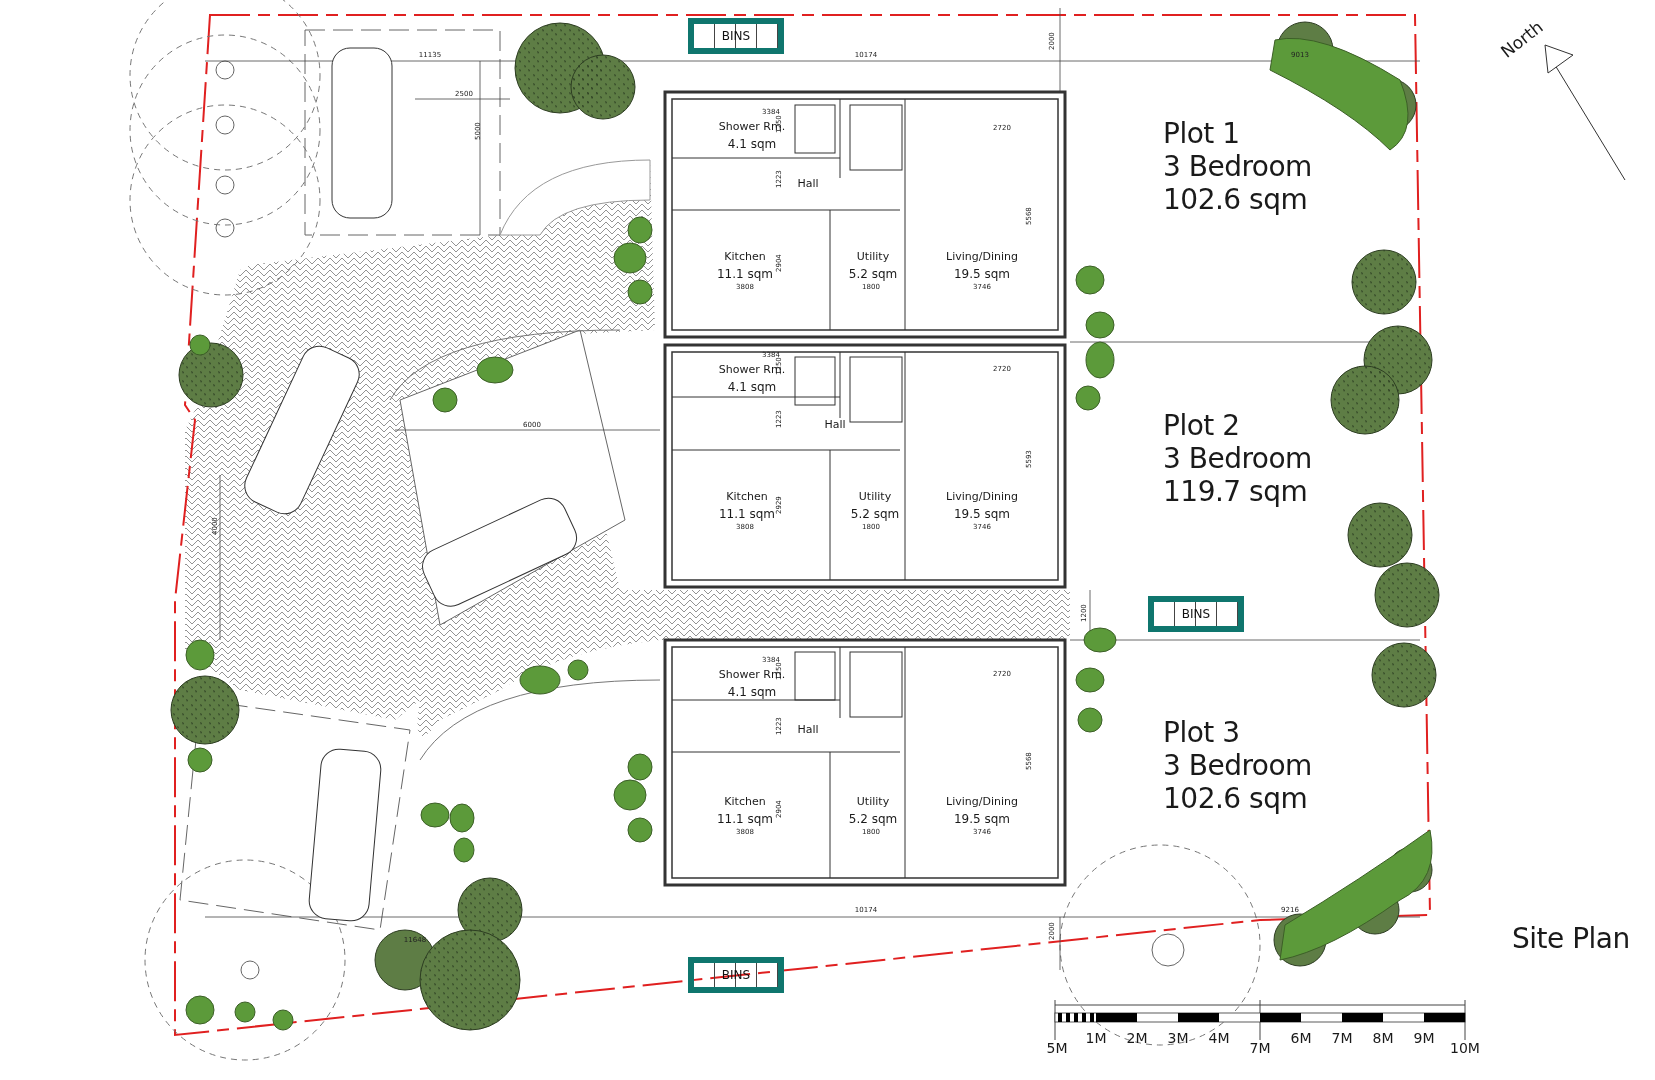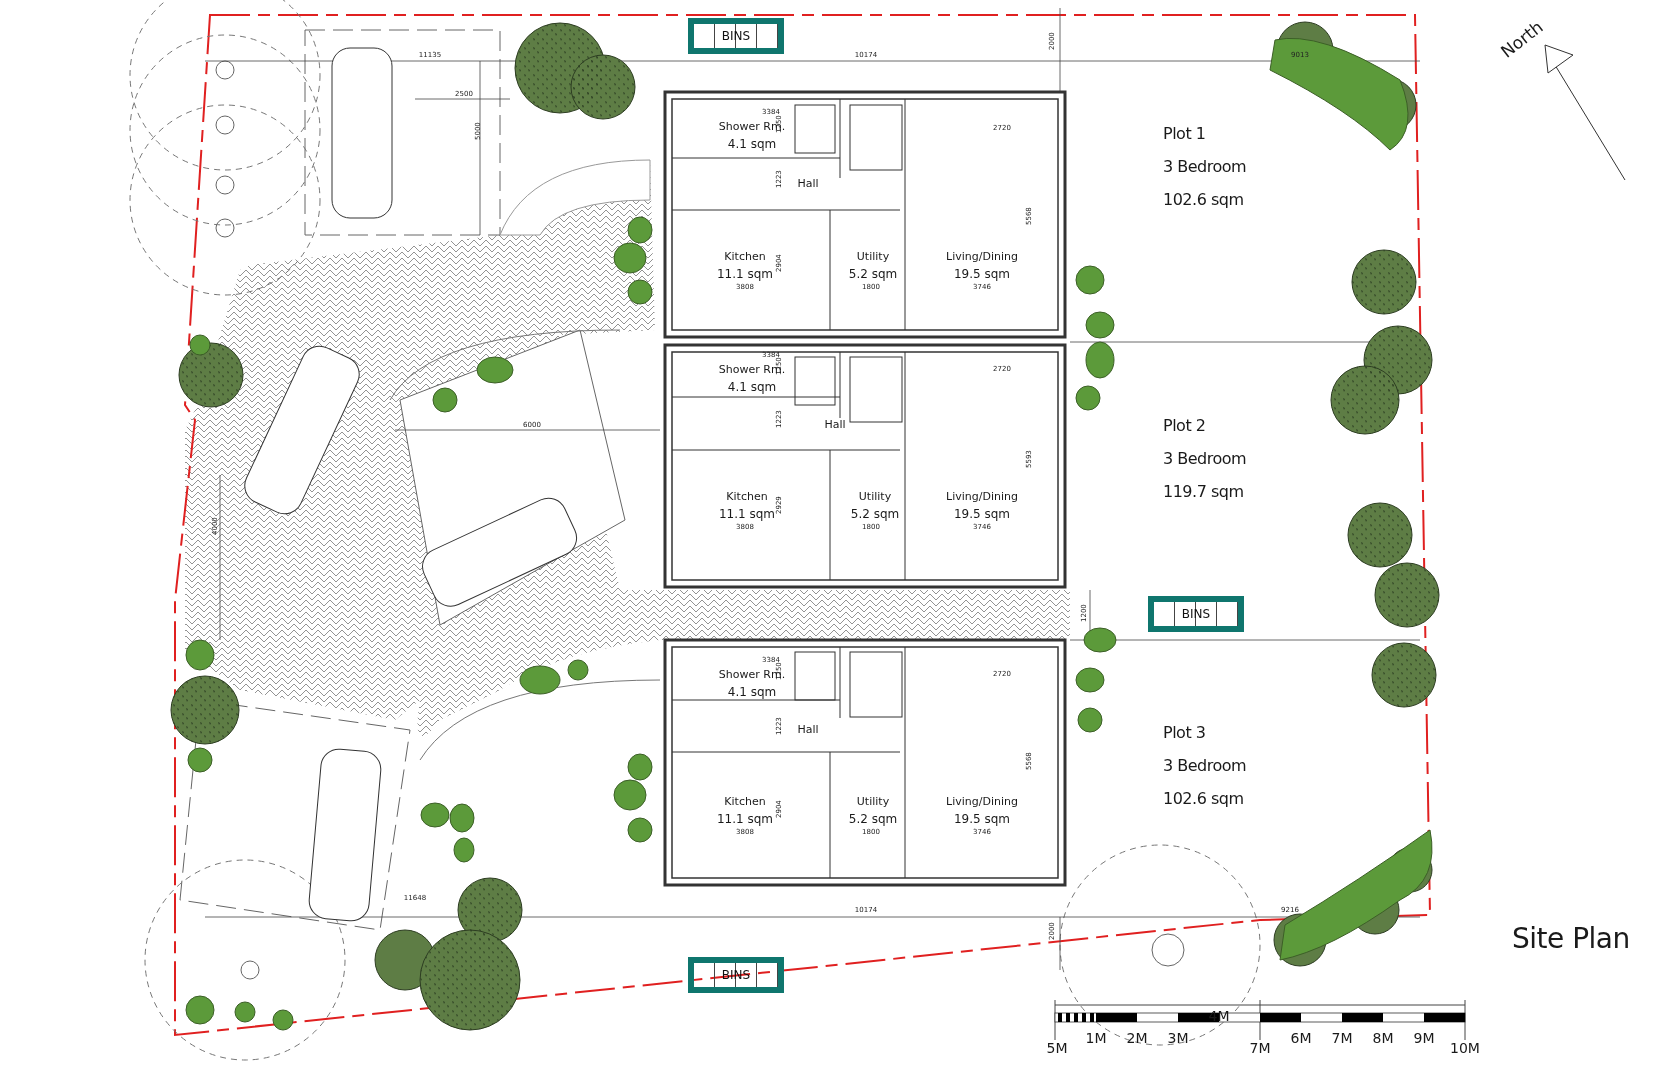--- a/index.html
+++ b/index.html
@@ -1,19 +1,19 @@
 <!DOCTYPE html>
 <html><head>
 <meta charset="utf-8">
 <style>
   html, body { margin: 0; padding: 0; background: #ffffff; }
   body { width: 1655px; height: 1080px; position: relative; overflow: hidden; font-family: "Liberation Sans", sans-serif; }
   svg#plan { position: absolute; left: 0; top: 0; }
   .lbl { position: absolute; font-family: "DejaVu Sans", sans-serif; color: #1a1a1a; white-space: nowrap; }
-  .plot-lbl { font-size: 16px; line-height: 33px; font-family: "DejaVu Sans", sans-serif; letter-spacing: -0.5px; }
+  .plot-lbl { font-size: 28px; line-height: 33px; font-family: "DejaVu Sans", sans-serif; letter-spacing: -0.5px; }
   .room-name { font-size: 11px; text-align: center; transform: translateX(-50%); }
   .room-area { font-size: 12px; text-align: center; transform: translateX(-50%); }
   .dim { font-size: 7px; color: #222; transform: translateX(-50%); }
   .dim-v { font-size: 7px; color: #222; transform: rotate(-90deg); transform-origin: left top; }
   .bins { position: absolute; display: flex; border: 6px solid #0f766e; height: 24px; }
   .bins > div { width: 20px; border-right: 1px solid #444; height: 100%; }
   .bins > div:last-child { border-right: none; }
   .bins span { position: absolute; left: 50%; top: 50%; transform: translate(-50%, -50%); font-size: 12px; font-family: "DejaVu Sans", sans-serif; color: #111; background: transparent; }
   .title { font-size: 28px; font-family: "DejaVu Sans", sans-serif; letter-spacing: -0.5px; }
   .north { font-size: 17px; transform: rotate(-38deg); transform-origin: left top; }
@@ -285,21 +285,21 @@
 
 <div class="lbl dim" style="left:430px;top:51px;">11135</div>
 <div class="lbl dim" style="left:866px;top:51px;">10174</div>
 <div class="lbl dim" style="left:1300px;top:51px;">9013</div>
 <div class="lbl dim-v" style="left:1048px;top:50px;">2000</div>
 <div class="lbl dim" style="left:464px;top:90px;">2500</div>
 <div class="lbl dim-v" style="left:474px;top:140px;">5000</div>
 <div class="lbl dim" style="left:532px;top:421px;">6000</div>
 <div class="lbl dim-v" style="left:211px;top:535px;">4000</div>
 <div class="lbl dim-v" style="left:1080px;top:622px;">1200</div>
-<div class="lbl dim" style="left:415px;top:894px;">11648</div>
+<div class="lbl dim" style="left:415px;top:936px;">11648</div>
 <div class="lbl dim" style="left:866px;top:906px;">10174</div>
 <div class="lbl dim" style="left:1290px;top:906px;">9216</div>
 <div class="lbl dim-v" style="left:1048px;top:940px;">2000</div>
 
 <div class="bins" style="left:688px;top:18px;">
   <div></div>
     <div></div>
     <div></div>
     <div></div>
   <span>BINS</span>
@@ -319,19 +319,19 @@
   <span>BINS</span>
 </div>
 
 <div class="lbl title" style="left:1512px;top:922px;">Site Plan</div>
 <div class="lbl north" style="left:1497px;top:46px;">North</div>
 
 <div class="lbl scale-lbl" style="left:1057px;top:1040px;">5M</div>
 <div class="lbl scale-lbl" style="left:1096px;top:1030px;">1M</div>
 <div class="lbl scale-lbl" style="left:1137px;top:1030px;">2M</div>
 <div class="lbl scale-lbl" style="left:1178px;top:1030px;">3M</div>
-<div class="lbl scale-lbl" style="left:1219px;top:1008px;">4M</div>
+<div class="lbl scale-lbl" style="left:1219px;top:1030px;">4M</div>
 <div class="lbl scale-lbl" style="left:1260px;top:1040px;">7M</div>
 <div class="lbl scale-lbl" style="left:1301px;top:1030px;">6M</div>
 <div class="lbl scale-lbl" style="left:1342px;top:1030px;">7M</div>
 <div class="lbl scale-lbl" style="left:1383px;top:1030px;">8M</div>
 <div class="lbl scale-lbl" style="left:1424px;top:1030px;">9M</div>
 <div class="lbl scale-lbl" style="left:1465px;top:1040px;">10M</div>
 
 </body></html>

